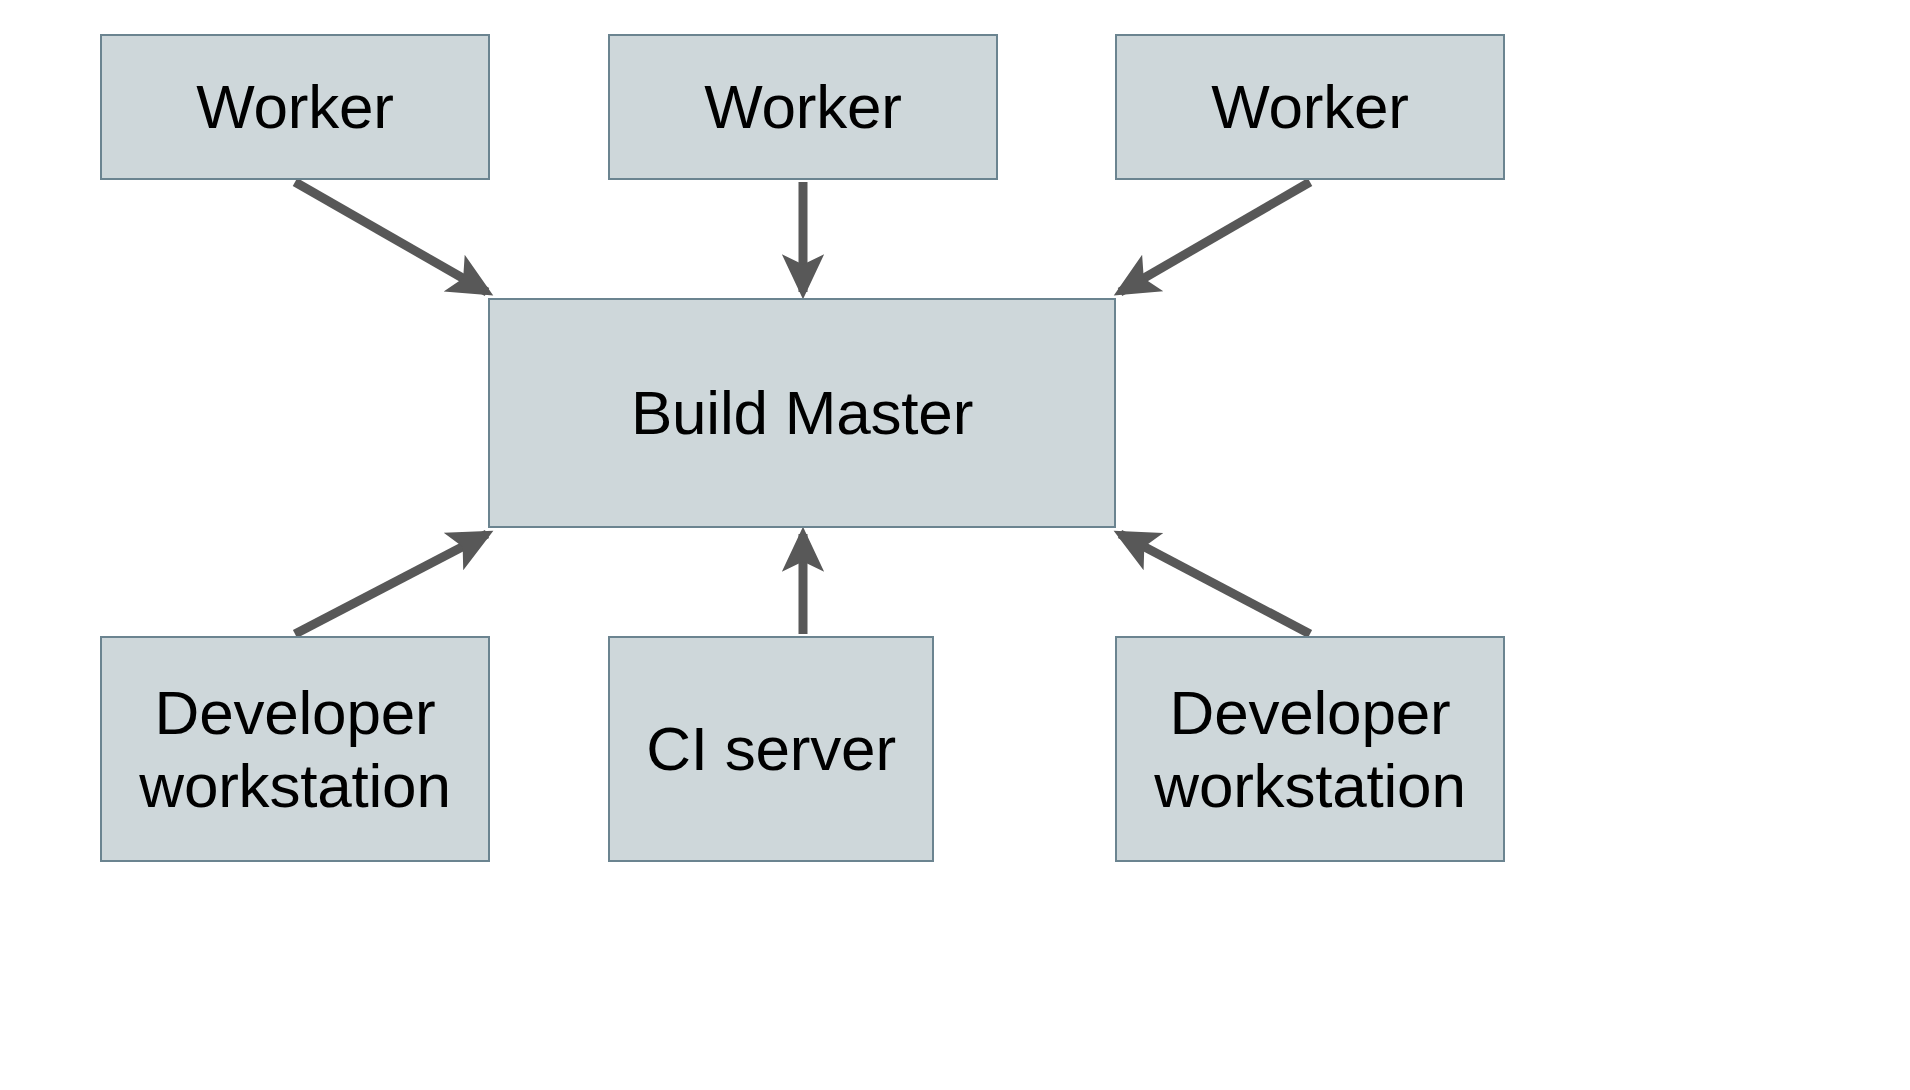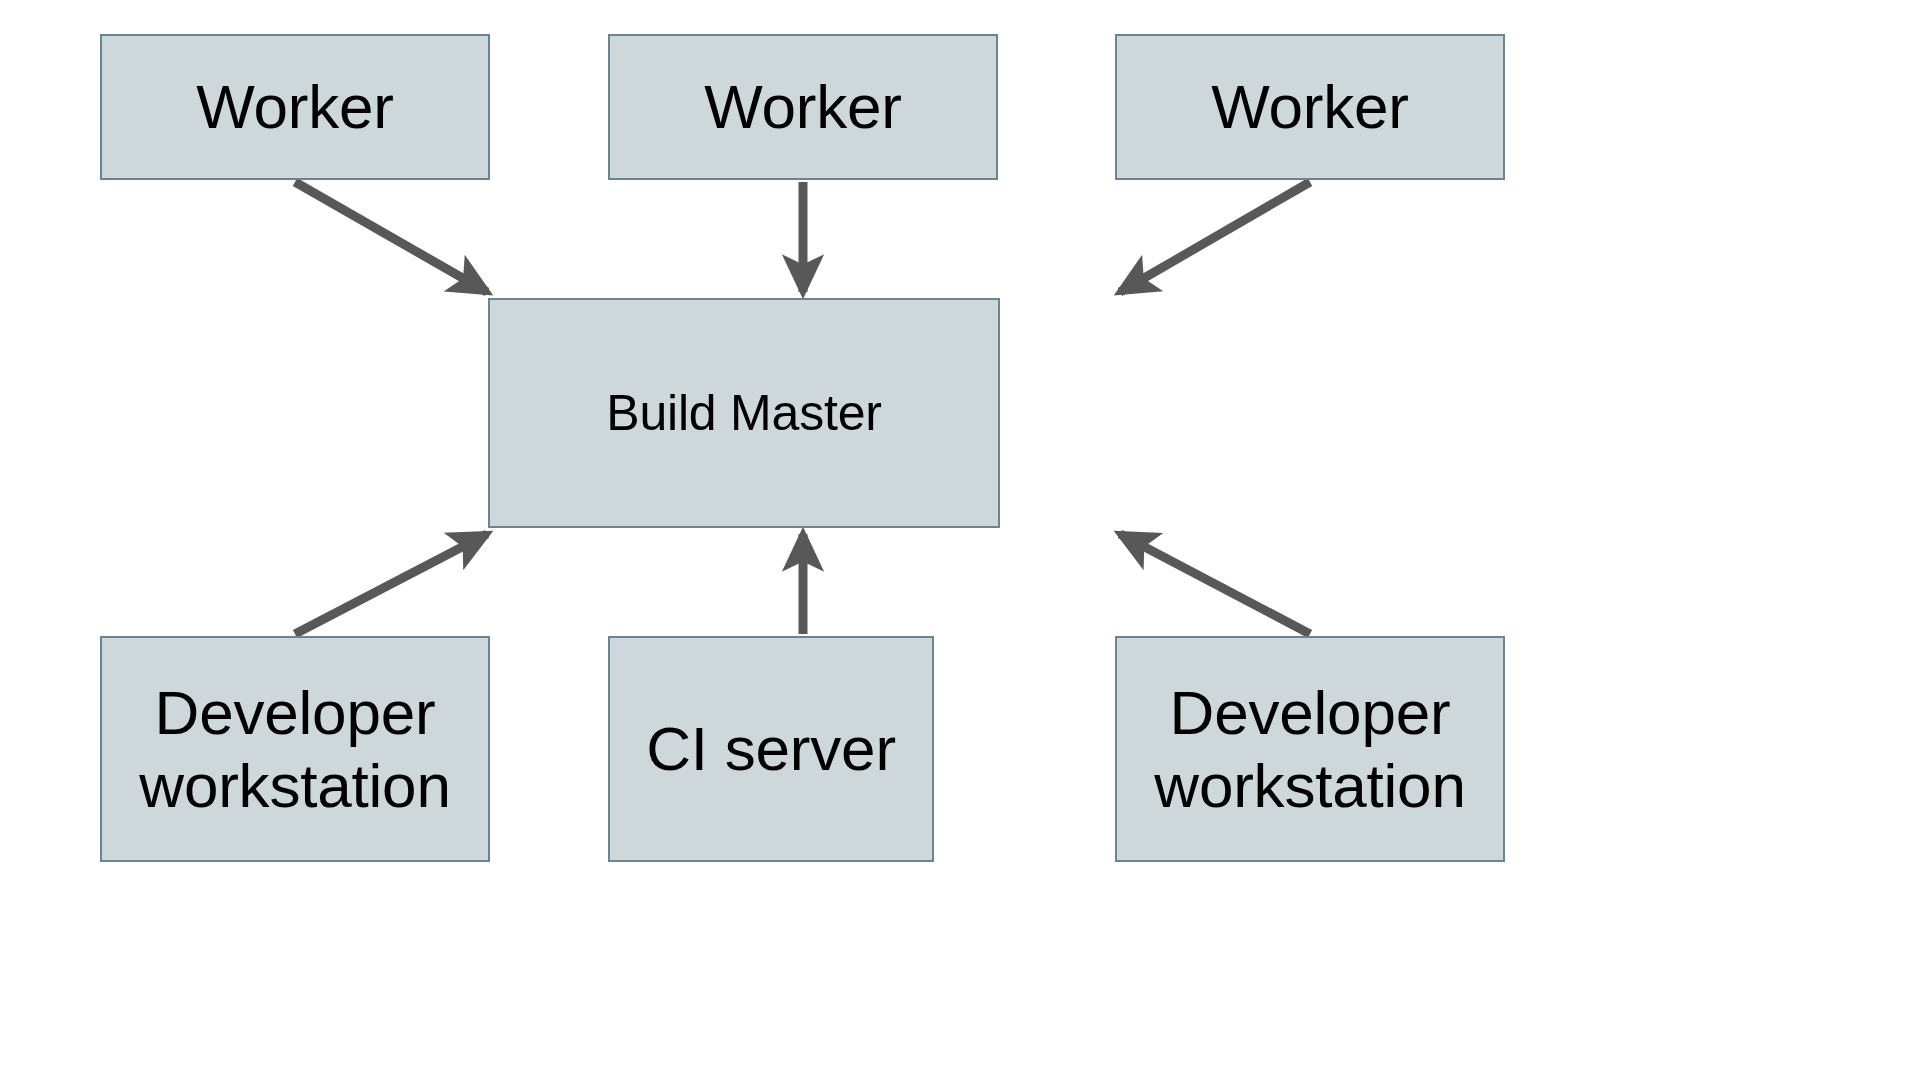--- a/index.html
+++ b/index.html
@@ -40,21 +40,21 @@
     display: block;
     line-height: 1.18;
     white-space: pre-line;
     letter-spacing: -0.2px;
   }
   
   .n-worker-1 { left: 100px; top: 34px;  width: 390px; height: 146px; font-size: 62px; }
   .n-worker-2 { left: 608px; top: 34px;  width: 390px; height: 146px; font-size: 62px; }
   .n-worker-3 { left: 1115px; top: 34px; width: 390px; height: 146px; font-size: 62px; }
   
-  .n-build-master { left: 488px; top: 298px; width: 512px; height: 230px; font-size: 50px; }
+  .n-build-master { left: 488px; top: 298px; width: 628px; height: 230px; font-size: 62px; }
   
   .n-dev-left  { left: 100px;  top: 636px; width: 390px; height: 226px; font-size: 62px; }
   .n-ci-server { left: 608px;  top: 636px; width: 326px; height: 226px; font-size: 62px; }
   .n-dev-right { left: 1115px; top: 636px; width: 390px; height: 226px; font-size: 62px; }
 </style>
 </head>
 <body>
 
 <div id="canvas">
 

